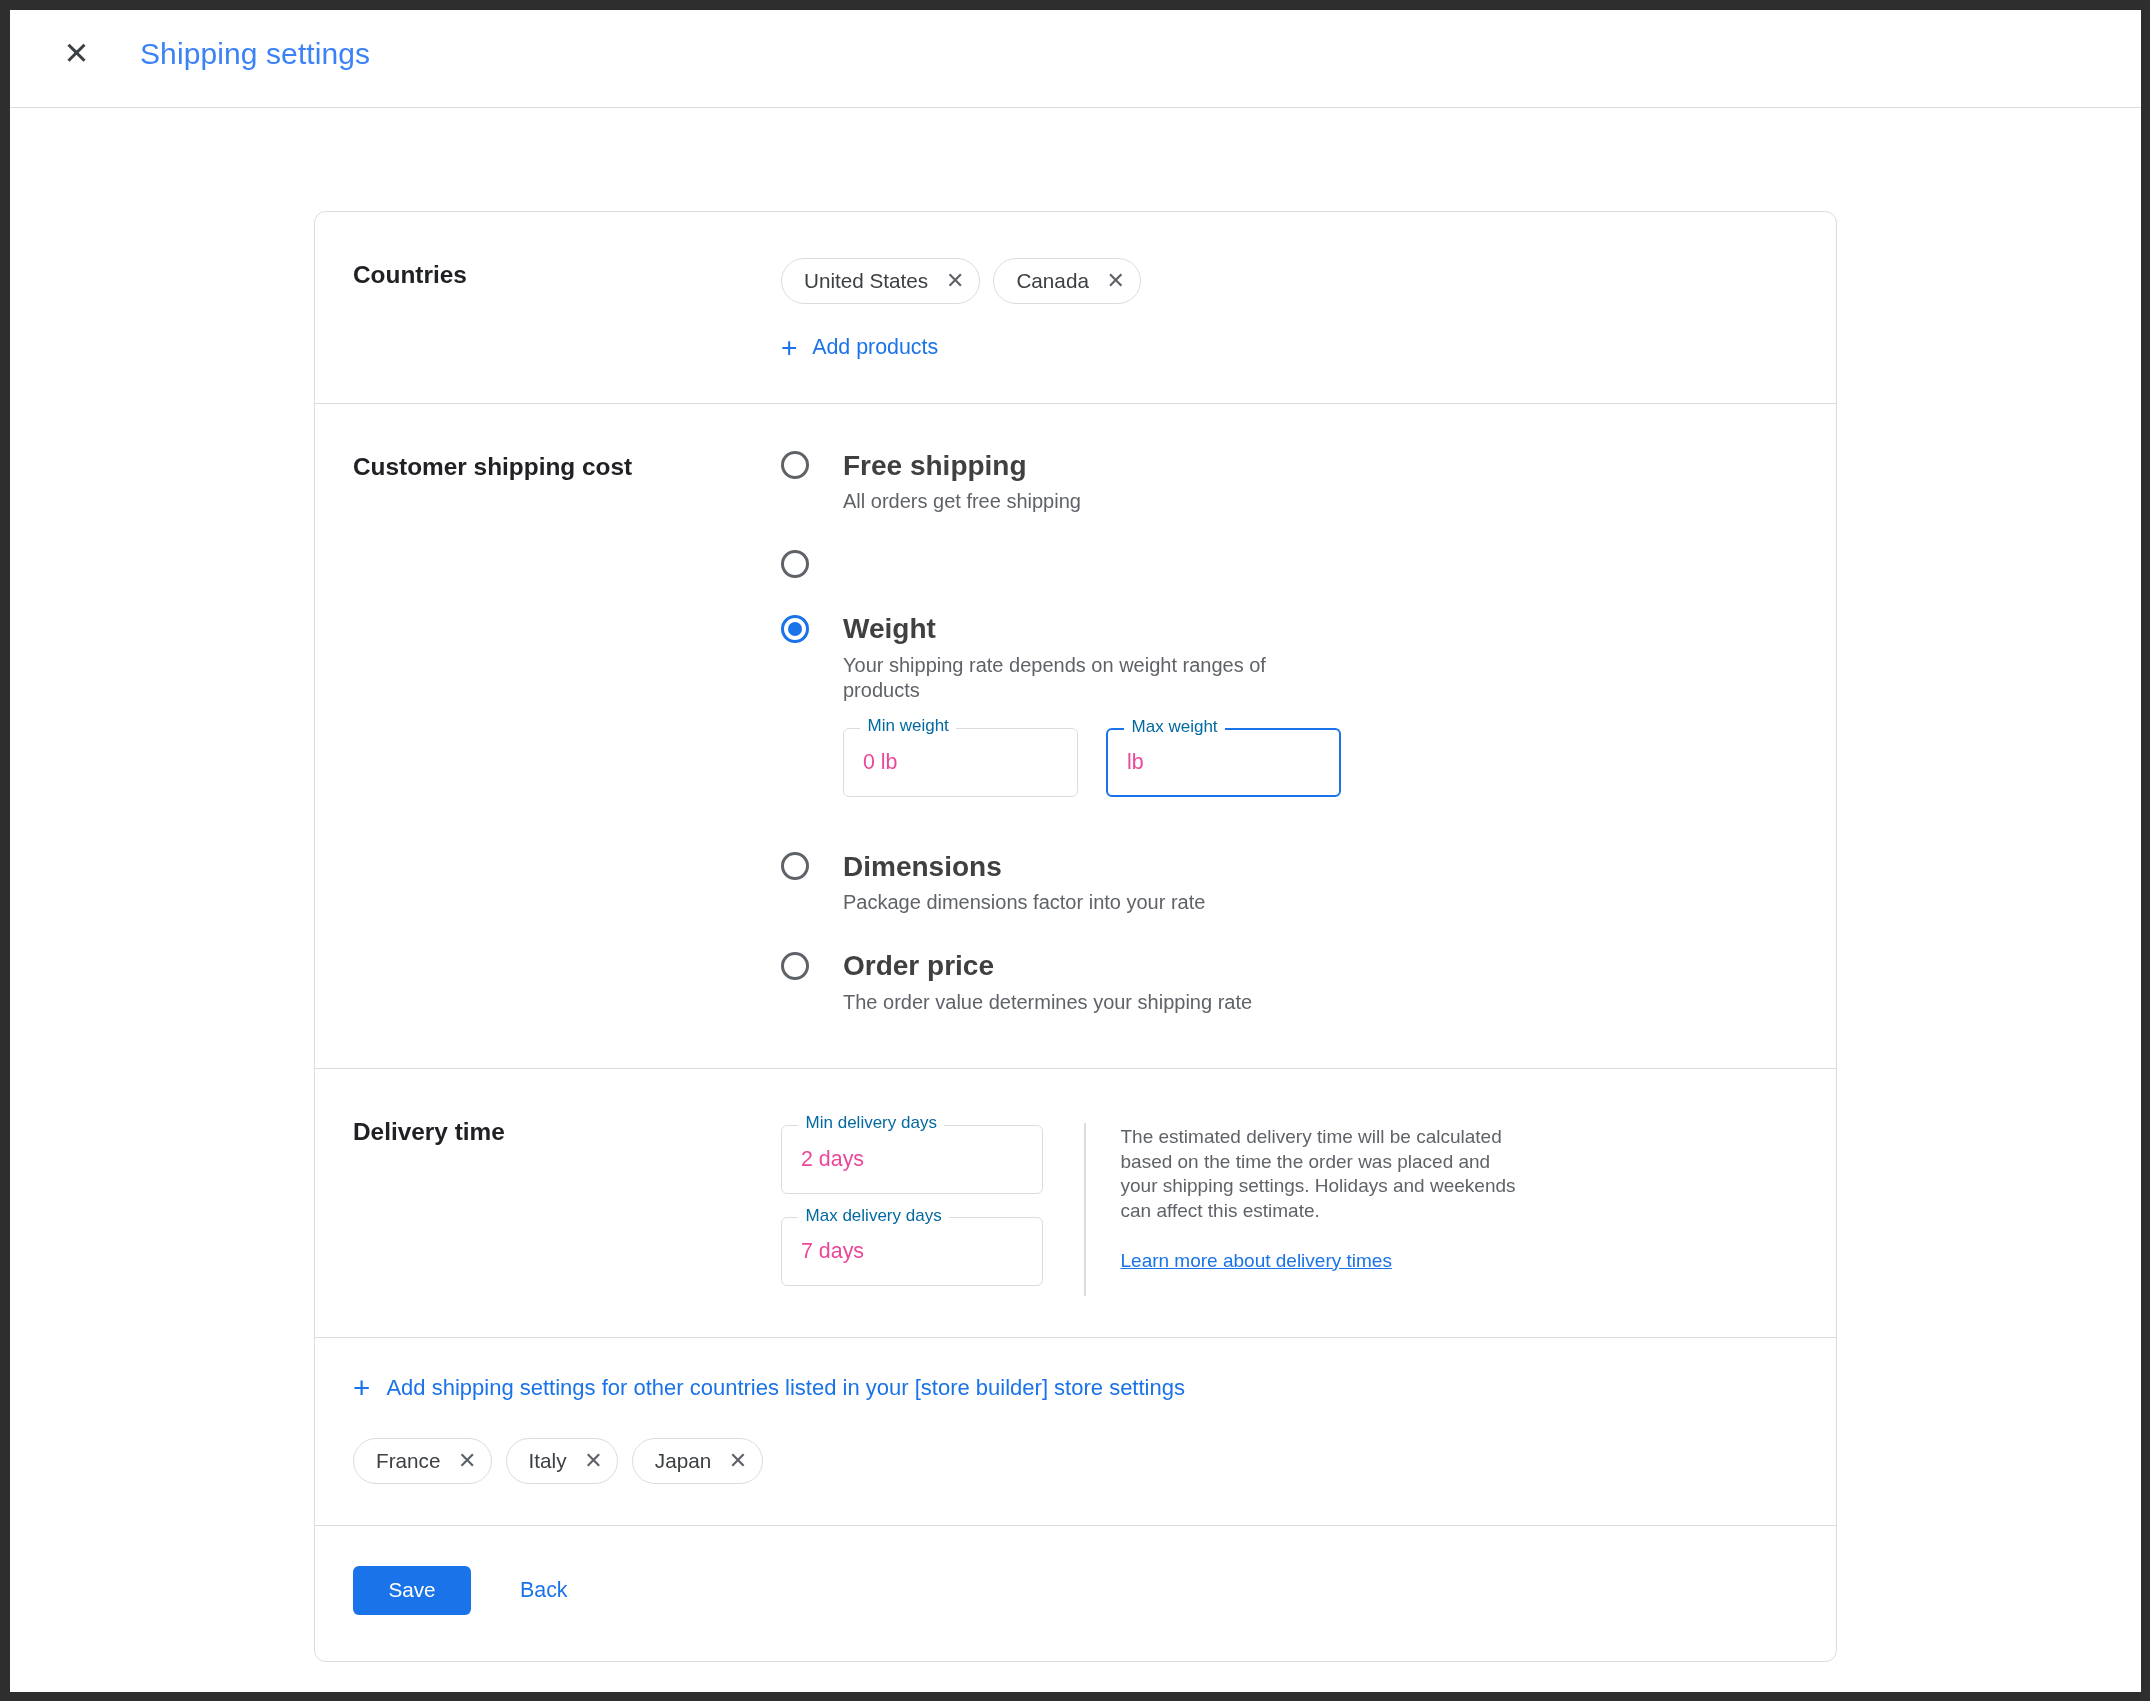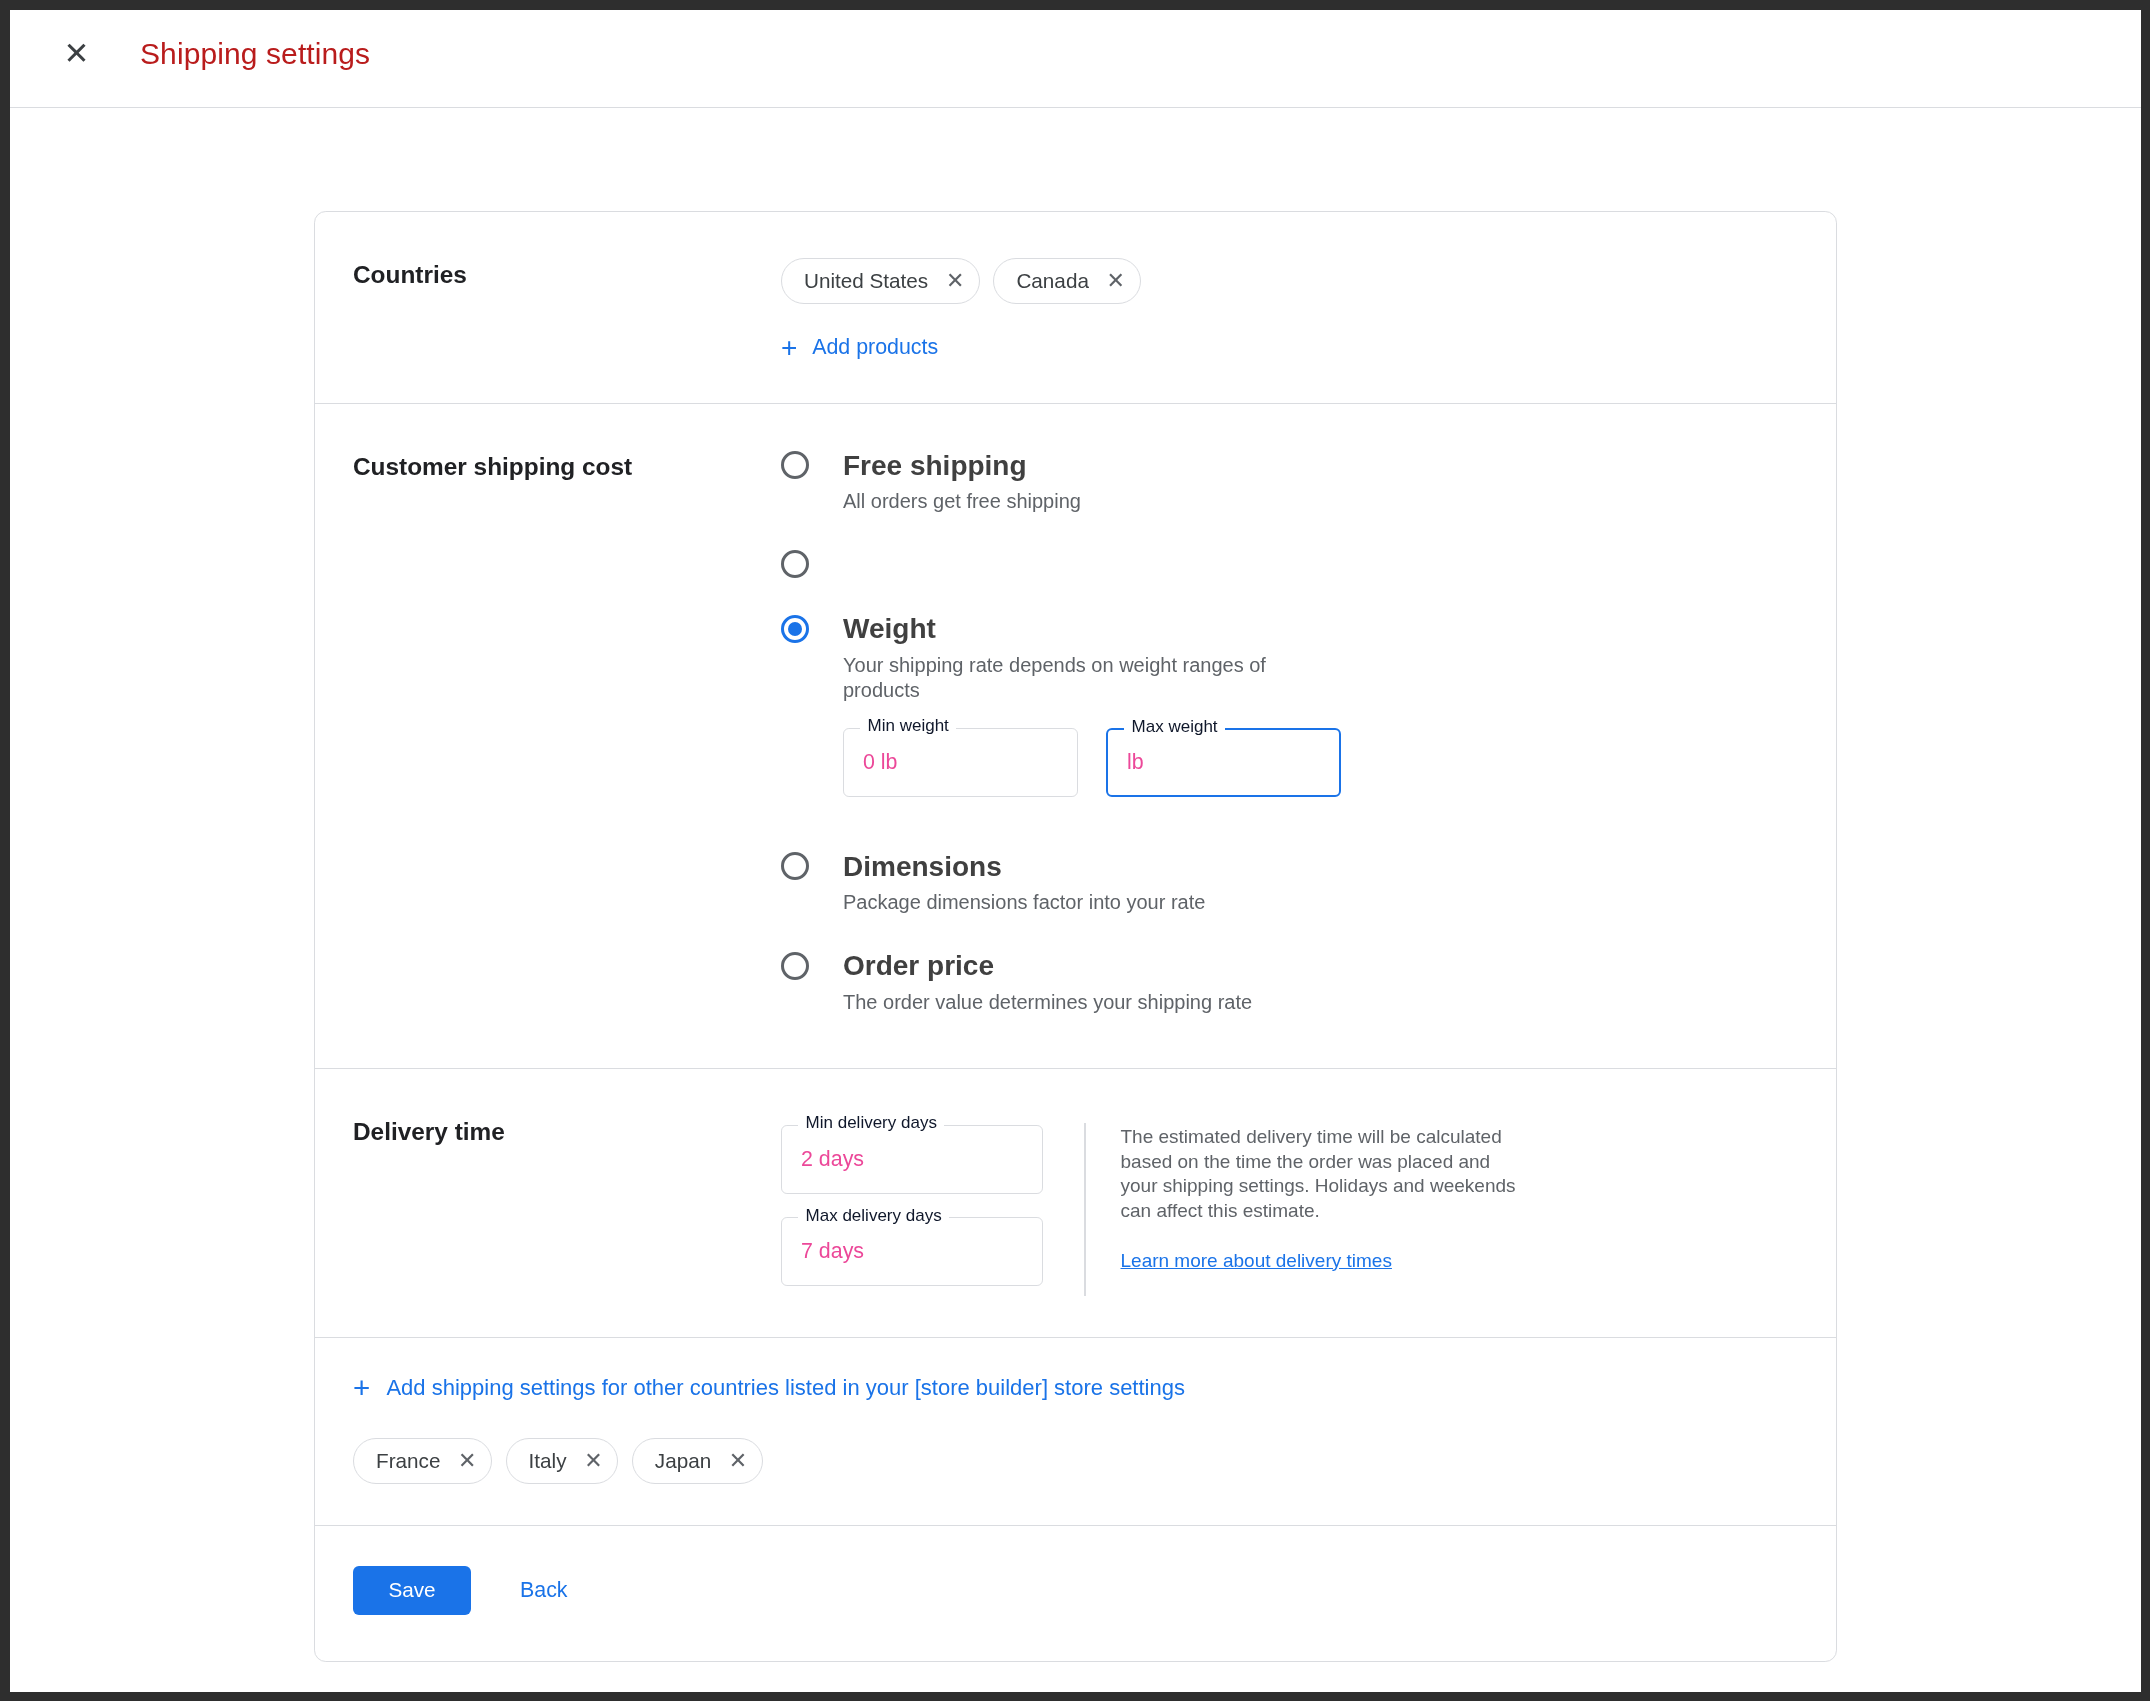--- a/index.html
+++ b/index.html
@@ -28,21 +28,21 @@
   }
   .close-btn {
     width: 41px; height: 41px;
     display: flex; align-items: center; justify-content: center;
     font-size: 31px; color: #3c4043; cursor: pointer;
     line-height: 1;
   }
   .topbar-title {
     margin-left: 43px;
     font-size: 30px;
-    color: #b91c1c;
+    color: #3b82f6;
     letter-spacing: 0.1px;
   }
   
   .card {
     width: 1523px;
     margin: 103px auto 0 auto;
     border: 1.5px solid #dadce0;
     border-radius: 11.8px;
     background: #fff;
   }
@@ -131,21 +131,21 @@
     border-radius: 5.9px;
     background: #fff;
   }
   .field.focused { border: 2.2px solid #1a73e8; }
   .field .float-label {
     position: absolute;
     top: -12.6px; left: 16.2px;
     background: #fff;
     padding: 0 7.4px;
     font-size: 17px;
-    color: #0f172a;
+    color: #0369a1;
     white-space: nowrap;
   }
   .field input {
     width: 100%; height: 100%;
     border: none; outline: none;
     background: transparent;
     padding: 0 19px;
     font-size: 21.4px;
     color: #ec4899;
     font-family: "Liberation Sans", sans-serif;

